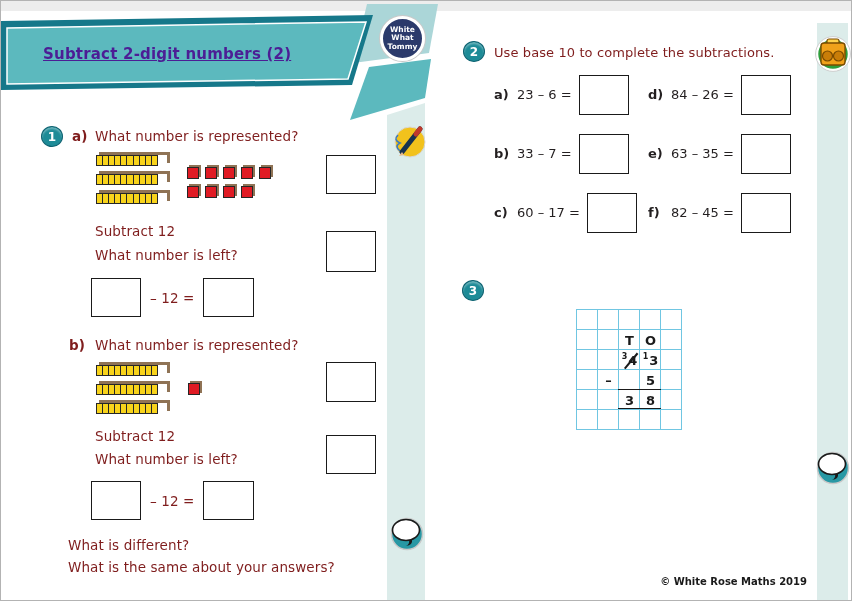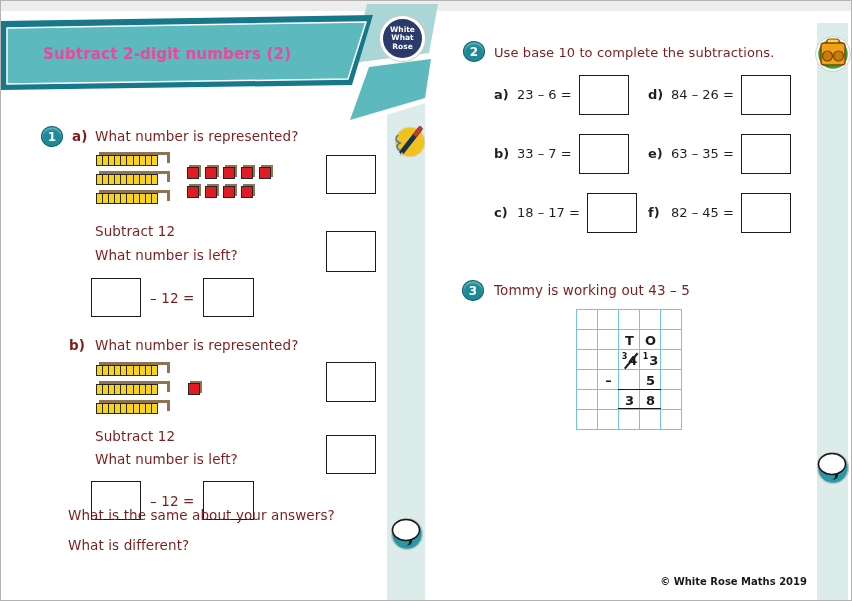--- a/index.html
+++ b/index.html
@@ -3,21 +3,21 @@
 <meta charset="utf-8">
 <style>
   * { margin:0; padding:0; box-sizing:border-box; }
   body { background:#fff; font-family:"DejaVu Sans", sans-serif; }
   #page { position:relative; width:852px; height:601px; background:#fff;
           border:1px solid #b3b3b3; overflow:hidden; color:#231f20; }
   .topband { position:absolute; top:0; left:0; width:852px; height:10px; background:#ededed; }
   .abs { position:absolute; }
   .txt { font-size:13.5px; letter-spacing:.1px; color:#7f1d1d; white-space:nowrap; }
   .lbl { font-weight:bold; }
-  .title { font-size:15px; font-weight:bold; color:#ec4899; letter-spacing:.2px; white-space:nowrap; }
+  .title { font-size:15px; font-weight:bold; color:#4c1d95; letter-spacing:.2px; white-space:nowrap;text-decoration:underline; }
   .qbadge { width:22px; height:21px; border-radius:50%; background:#1d8b97;
             border:1.5px solid #0d6170; color:#fff; font-weight:bold; font-size:12px;
             display:flex; align-items:center; justify-content:center;
             box-shadow: inset 0 2px 2px rgba(255,255,255,.35); }
   .ansbox { border:1.6px solid #1a1a1a; background:#fff; }
   .eqrow { display:flex; align-items:center; }
   .eqrow .txt { margin:0 9px; }
   
   .rods { display:flex; flex-direction:column; gap:8px; }
   .rod { display:flex; box-shadow:3px -3px 0 0 #8f7355; width:71px; }
@@ -64,21 +64,21 @@
     <polygon points="366,3 437,3 428,52 352,62" fill="#abd6d8"></polygon>
     <polygon points="368,66 430,58 424,97 349,119" fill="#5cb9be"></polygon>
     <polygon points="0,20 372,14 351,84 0,89" fill="#16788a"></polygon>
     <polygon points="6,27 365,21 347,78 6,83" fill="#5cb9be" stroke="#ffffff" stroke-width="1.5"></polygon>
   </svg>
 
   <div class="abs title" style="left:42px;top:44px">Subtract 2-digit numbers (2)</div>
   <div class="logo">
     <span>White</span>
     <span>What</span>
-    <span>Rose</span>
+    <span>Tommy</span>
   </div>
 
   <svg class="abs" style="left:390px;top:120px" width="38" height="40" viewBox="0 0 38 40">
     <circle cx="19" cy="21" r="15" fill="#f2c21c" stroke="#d8d8d8" stroke-width="1"></circle>
     <path d="M7,14 q-5,5 2,8 q-6,3 0,8" fill="none" stroke="#3a7abf" stroke-width="1.6"></path>
     <line x1="11" y1="31" x2="29" y2="8" stroke="#17324f" stroke-width="5" stroke-linecap="round"></line>
     <line x1="25" y1="13" x2="29" y2="8" stroke="#c0392b" stroke-width="5" stroke-linecap="round"></line>
     <polygon points="11,31 8,35 13,34" fill="#e8b88a"></polygon>
   </svg>
 
@@ -216,59 +216,58 @@
   <div class="abs txt" style="left:94px;top:427px">Subtract 12</div>
   <div class="abs txt" style="left:94px;top:450px">What number is left?</div>
   <div class="abs ansbox" style="left:325px;top:434px;width:50px;height:39px"></div>
 
   <div class="abs eqrow" style="left:90px;top:480px">
     <div class="ansbox" style="width:50px;height:39px"></div>
     <span class="txt">– 12 =</span>
     <div class="ansbox" style="width:51px;height:39px"></div>
   </div>
 
-  <div class="abs txt" style="left:67px;top:506px">What is the same about your answers?</div>
+  <div class="abs txt" style="left:67px;top:558px">What is the same about your answers?</div>
   <div class="abs txt" style="left:67px;top:536px">What is different?</div>
 
   <div class="abs qbadge" style="left:462px;top:40px">2</div>
   <div class="abs txt" style="left:493px;top:44px;font-size:13px">Use base 10 to complete the subtractions.</div>
 
   <div class="q2row" style="left:493px;top:73px">
     <span class="lbl">a)</span>
     <span class="expr">23 – 6 =</span>
     <div class="ansbox"></div>
   </div>
   <div class="q2row" style="left:493px;top:132px">
     <span class="lbl">b)</span>
     <span class="expr">33 – 7 =</span>
     <div class="ansbox"></div>
   </div>
   <div class="q2row" style="left:493px;top:191px">
     <span class="lbl">c)</span>
-    <span class="expr">18 – 17 =</span>
+    <span class="expr">60 – 17 =</span>
     <div class="ansbox"></div>
   </div>
   <div class="q2row" style="left:647px;top:73px">
     <span class="lbl">d)</span>
     <span class="expr">84 – 26 =</span>
     <div class="ansbox"></div>
   </div>
   <div class="q2row" style="left:647px;top:132px">
     <span class="lbl">e)</span>
     <span class="expr">63 – 35 =</span>
     <div class="ansbox"></div>
   </div>
   <div class="q2row" style="left:647px;top:191px">
     <span class="lbl">f)</span>
     <span class="expr">82 – 45 =</span>
     <div class="ansbox"></div>
   </div>
 
   <div class="abs qbadge" style="left:461px;top:279px">3</div>
-  <div class="abs txt" style="left:493px;top:281px">Tommy is working out 43 – 5</div>
 
   <div class="grid">
     <div class="gc" style="left:42px;top:20px">
         <span>T</span>
       </div>
     <div class="gc" style="left:63px;top:20px">
         <span>O</span>
       </div>
     <div class="gc" style="left:42px;top:40px">
       <sup>3</sup>

